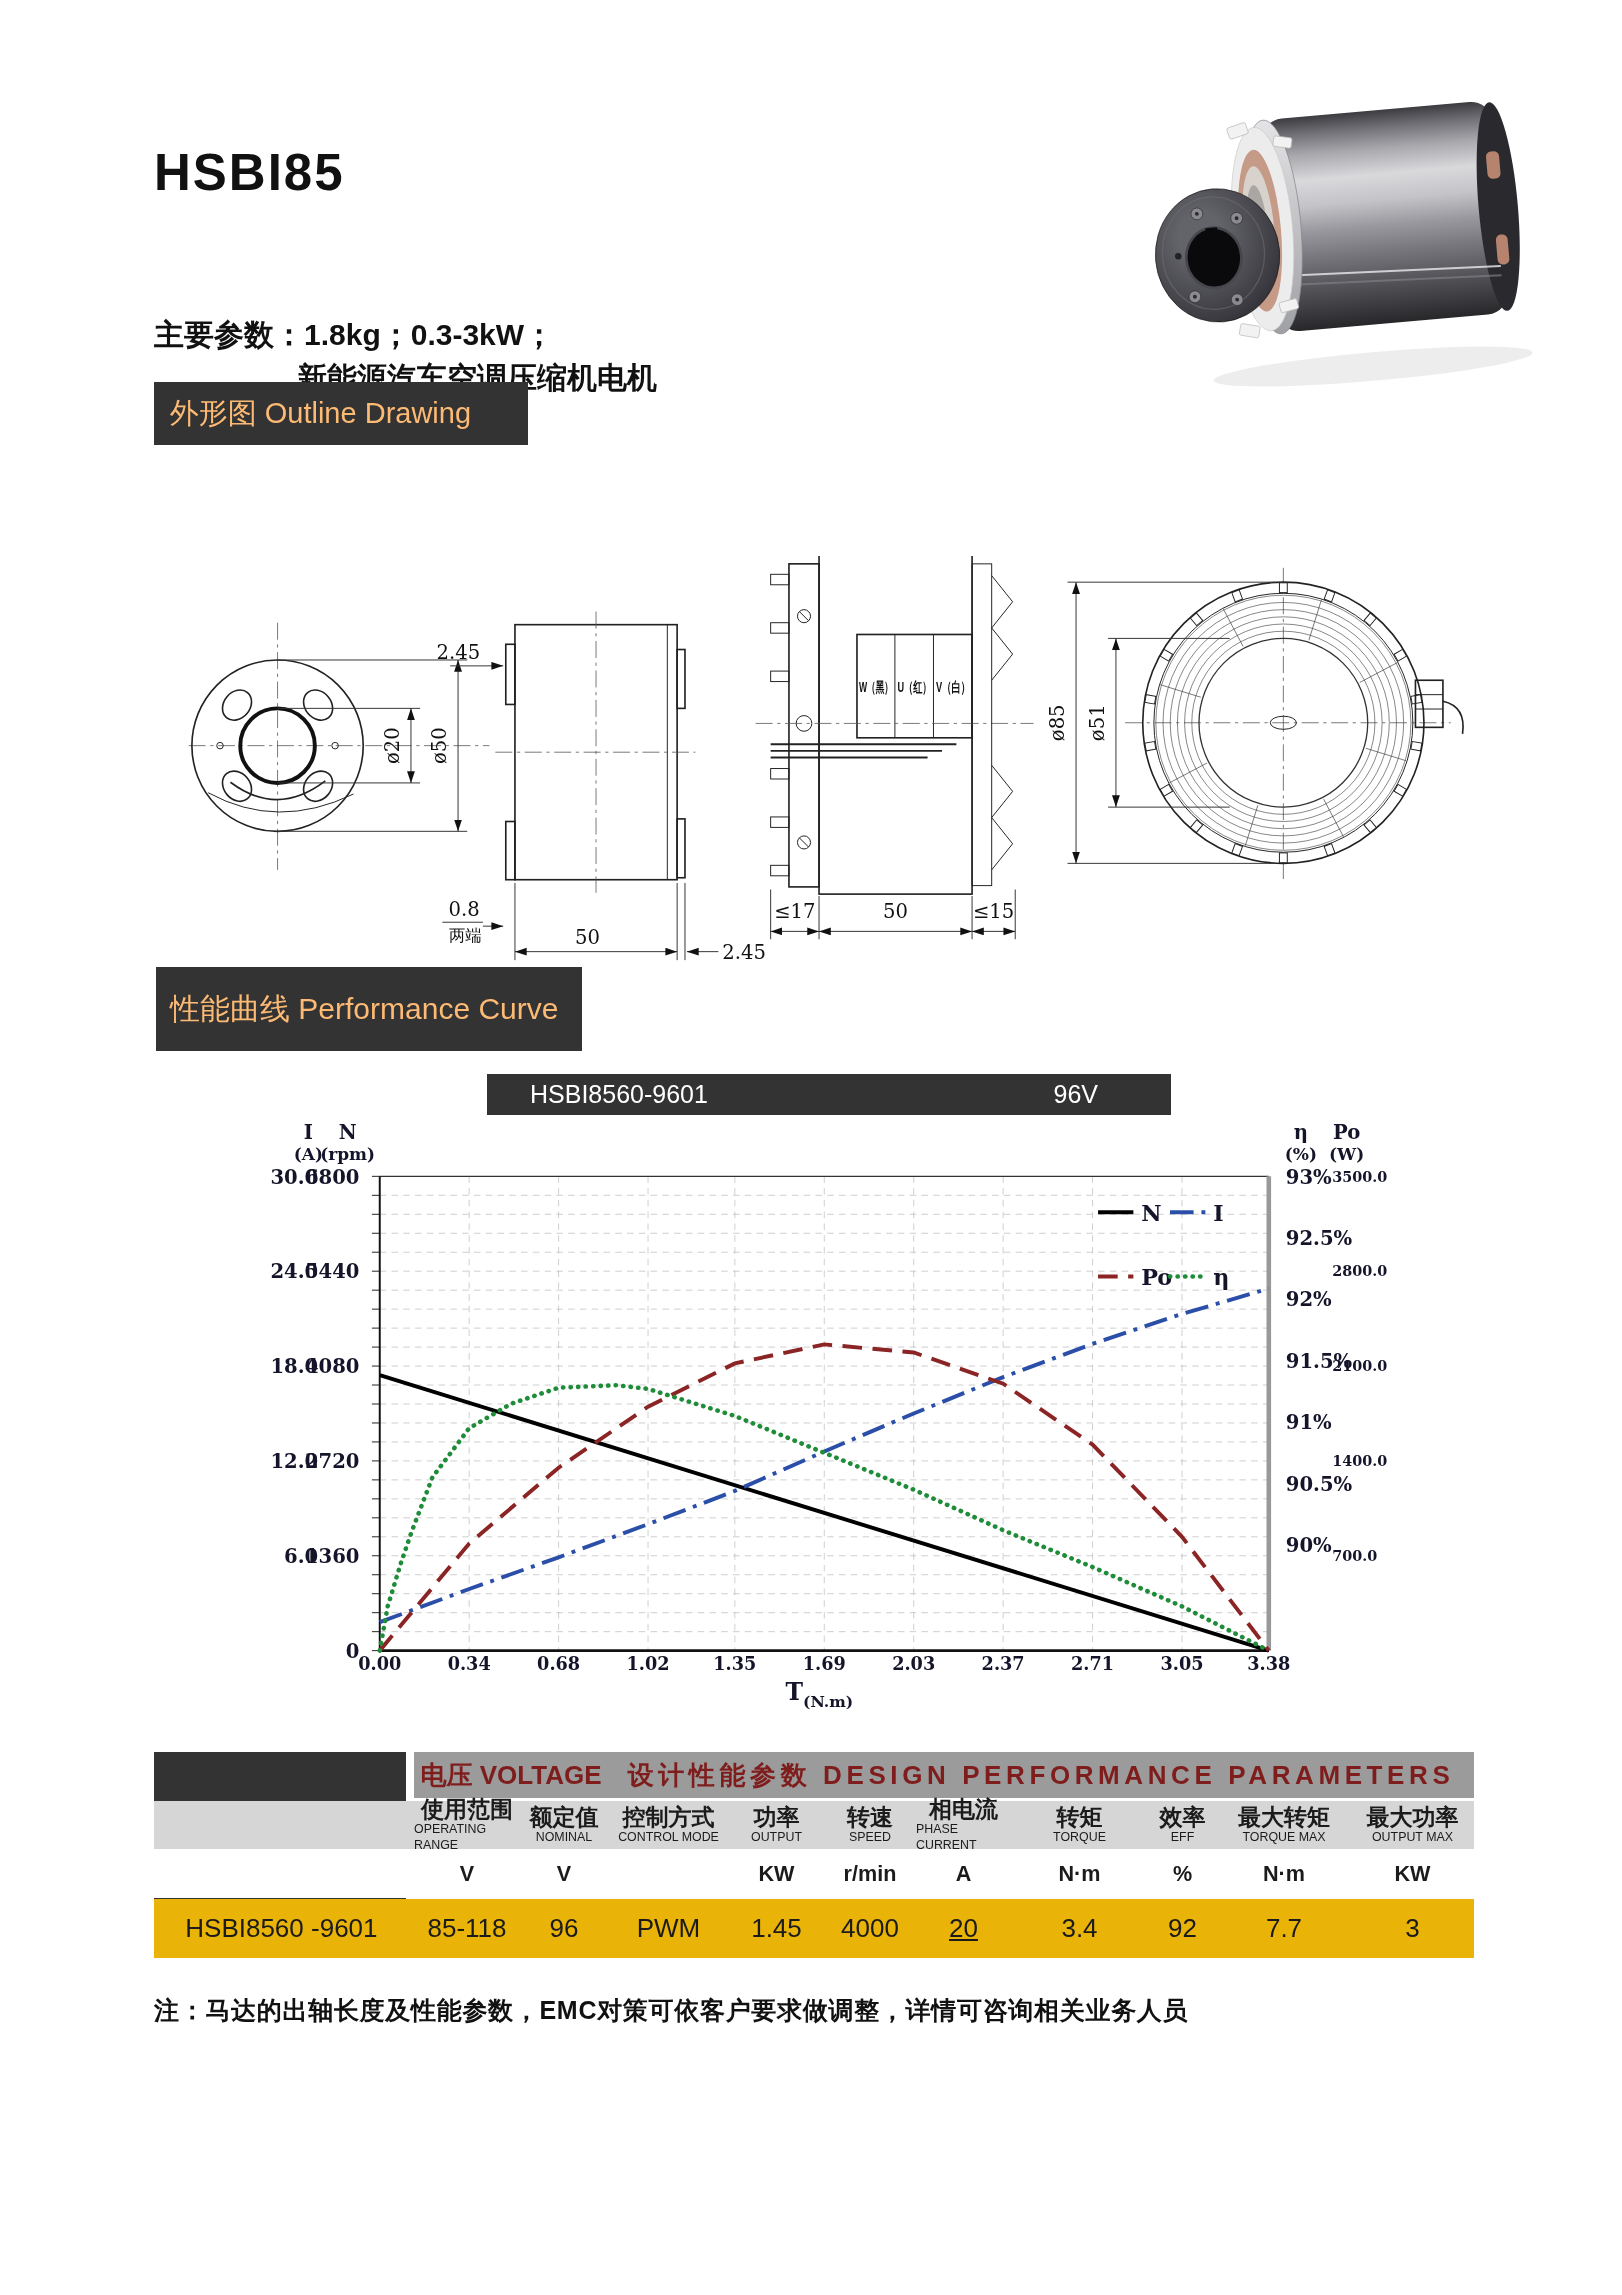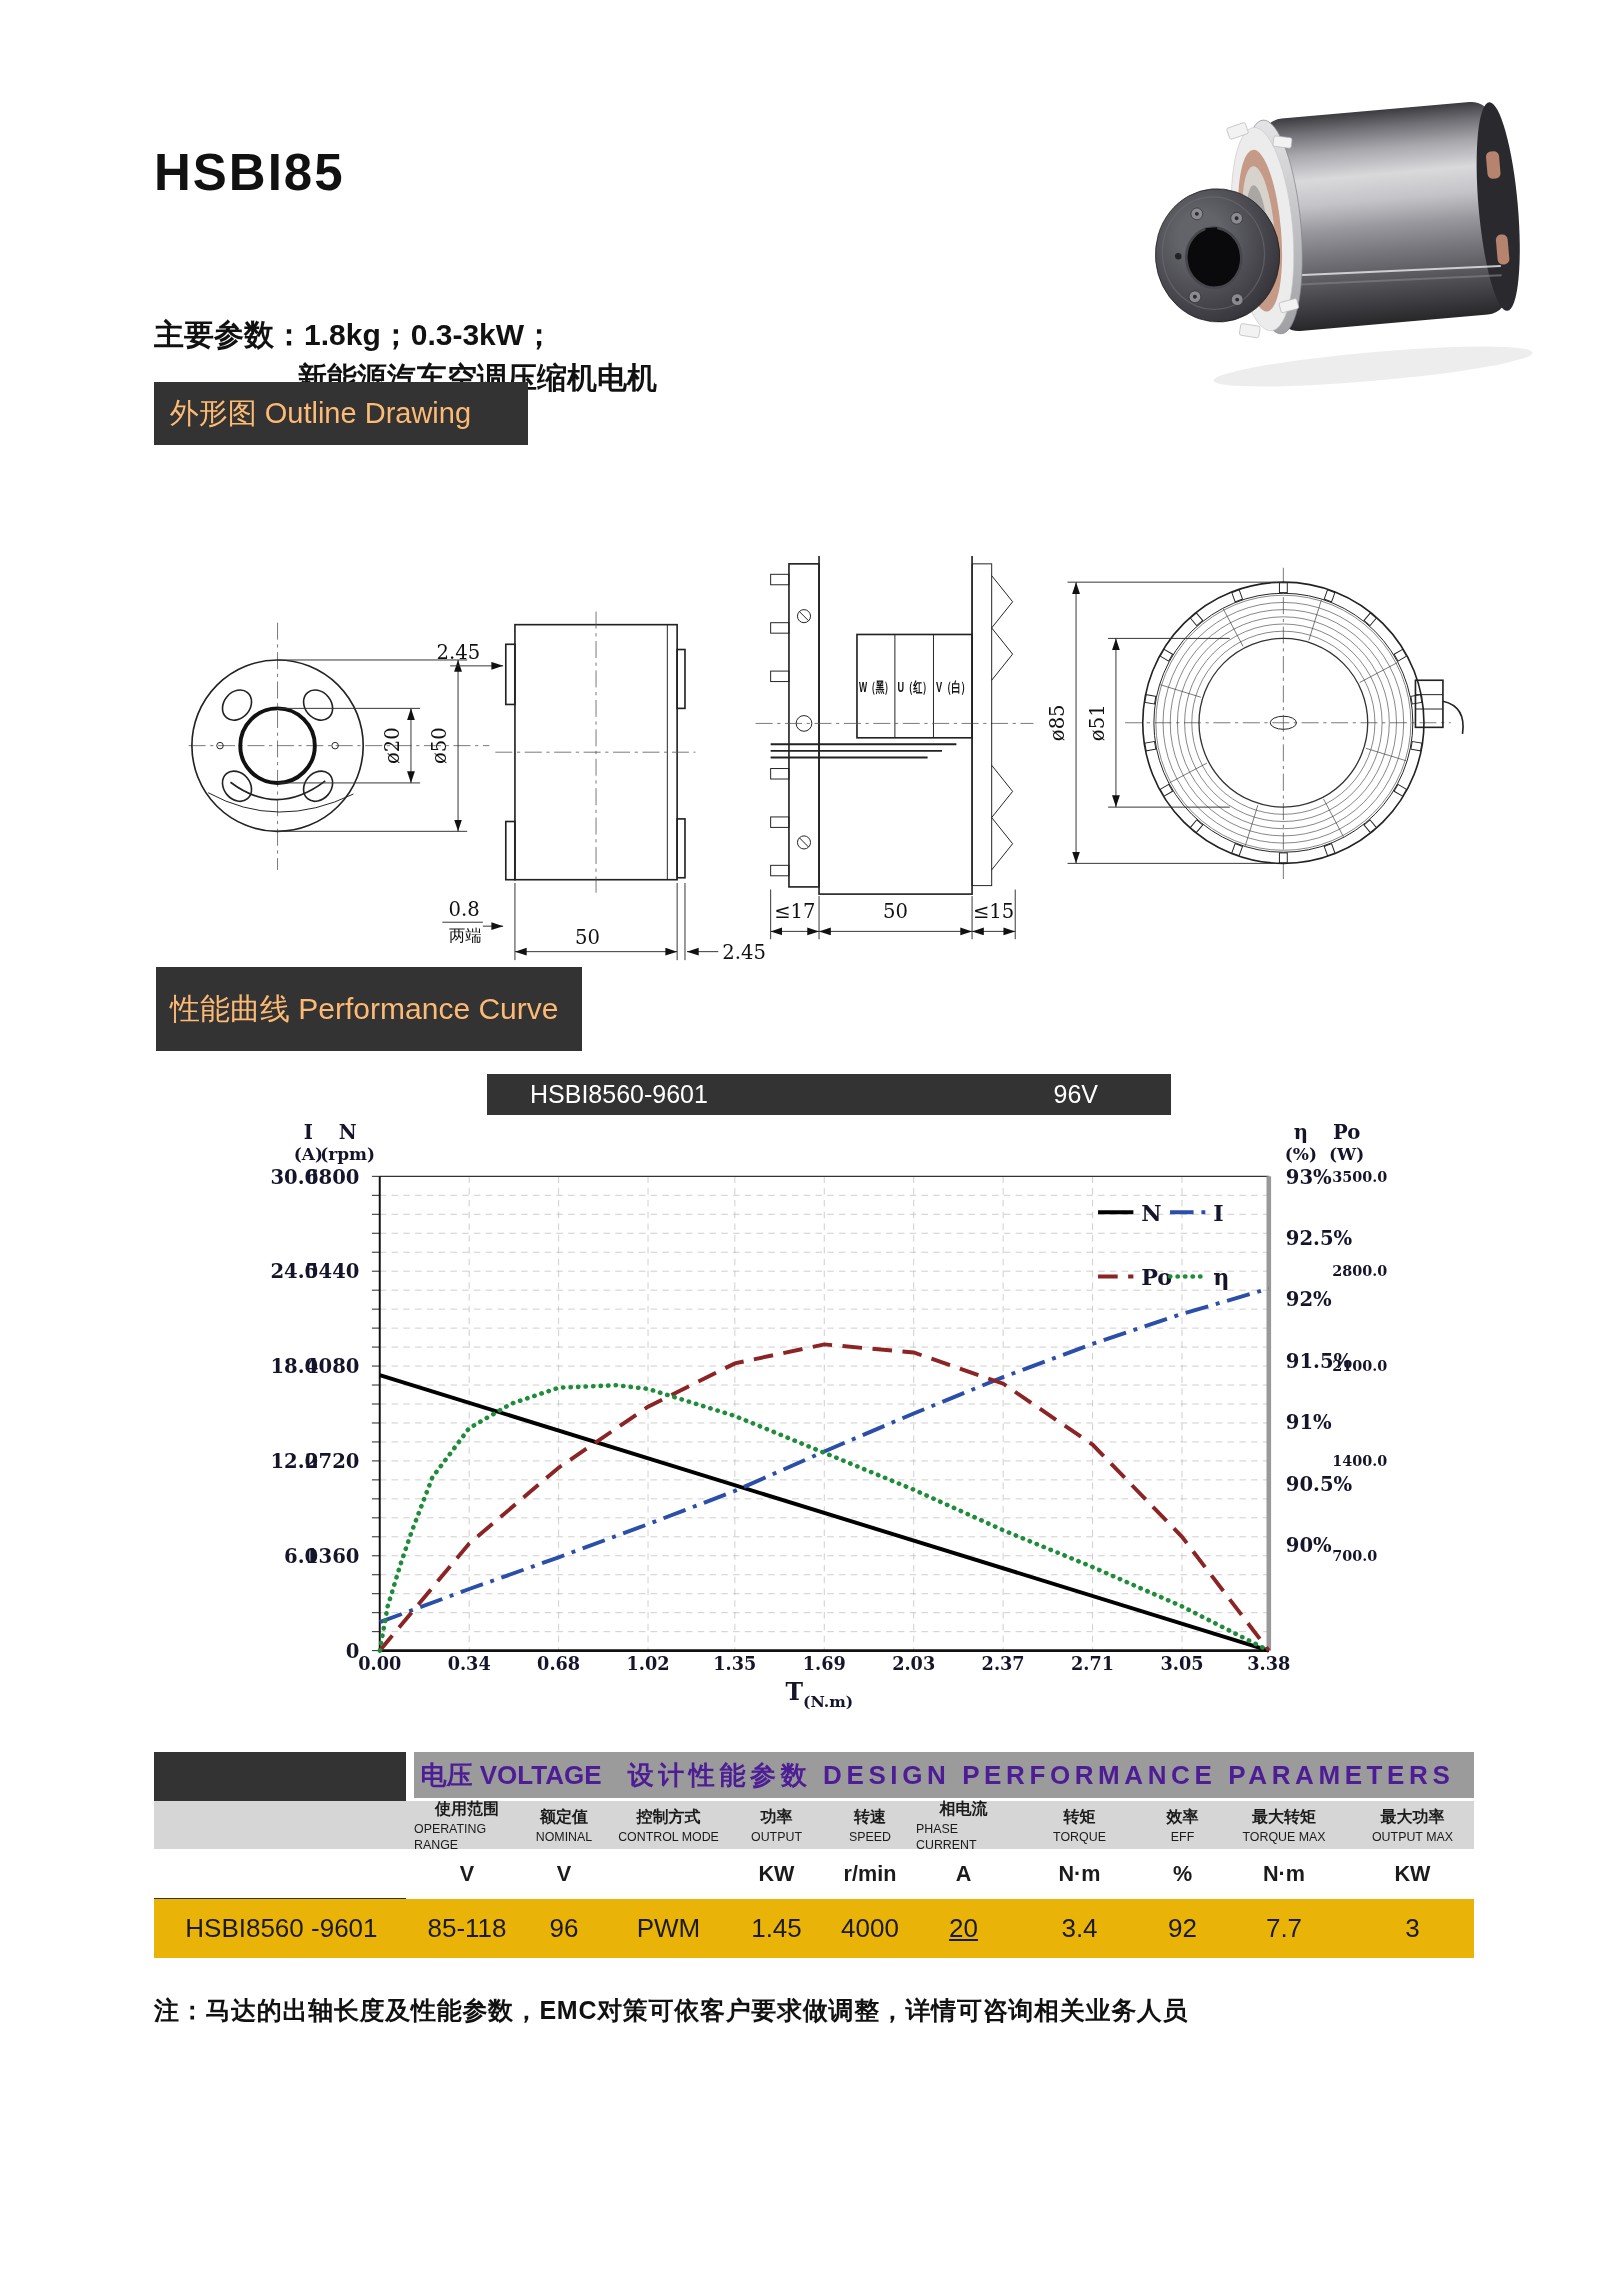--- a/index.html
+++ b/index.html
@@ -33,23 +33,23 @@
   
   .tblwrap{left:154px;top:1752px;width:1320px;height:205px}
   .modelcell{left:0;top:0;width:252px;height:147px;background:#333;color:#fff;font-size:29px;
     letter-spacing:1.3px;display:flex;align-items:center;justify-content:center}
   .band{position:absolute;left:260px;width:1060px}
   .band1{top:0;height:46px;background:#9b9b9b;border-bottom:2.6px solid #fff}
   .band2{top:49px;height:48px;background:#d6d6d6}
   .band3{top:97px;height:49px;background:#fff}
   .band4{top:147px;height:59px;background:#eab308;left:0;width:1320px}
   .gcell{position:absolute;top:0;height:100%;display:flex;align-items:center;justify-content:center;
-    font-size:26px;color:#4c1d95;font-weight:bold}
+    font-size:26px;color:#7f1d1d;font-weight:bold}
   .hcell{position:absolute;top:0;height:100%;display:flex;flex-direction:column;align-items:center;justify-content:center;color:#1b1b1b}
-  .hcn{font-size:16px;font-weight:bold;line-height:26px}
+  .hcn{font-size:23px;font-weight:bold;line-height:26px}
   .hen{font-size:12.4px;line-height:15.7px}
   .ucell{position:absolute;top:0;height:100%;display:flex;align-items:center;justify-content:center;
     font-size:21.6px;font-weight:bold;color:#1b1b1b}
   .vcell{position:absolute;top:0;height:100%;display:flex;align-items:center;justify-content:center;
     font-size:26px;color:#1b1b1b}
   .mdl{left:7.9px;width:239px}
   
   .note{left:154px;top:1994px;font-size:25px;font-weight:600;letter-spacing:0.7px}
 </style>
 </head>

